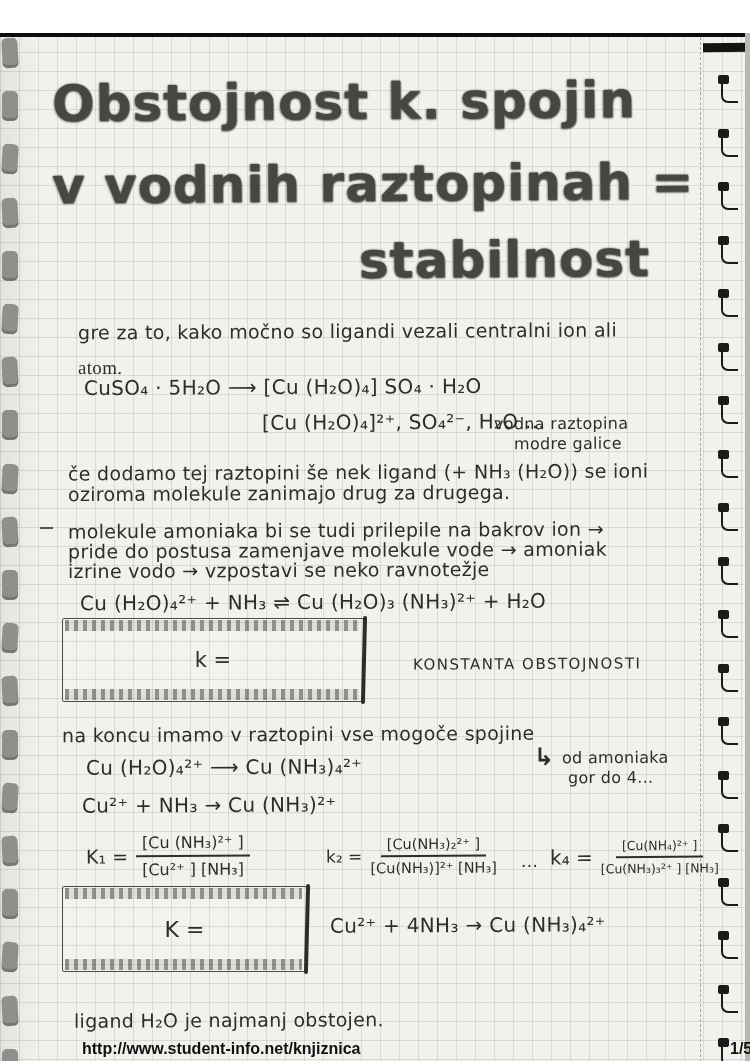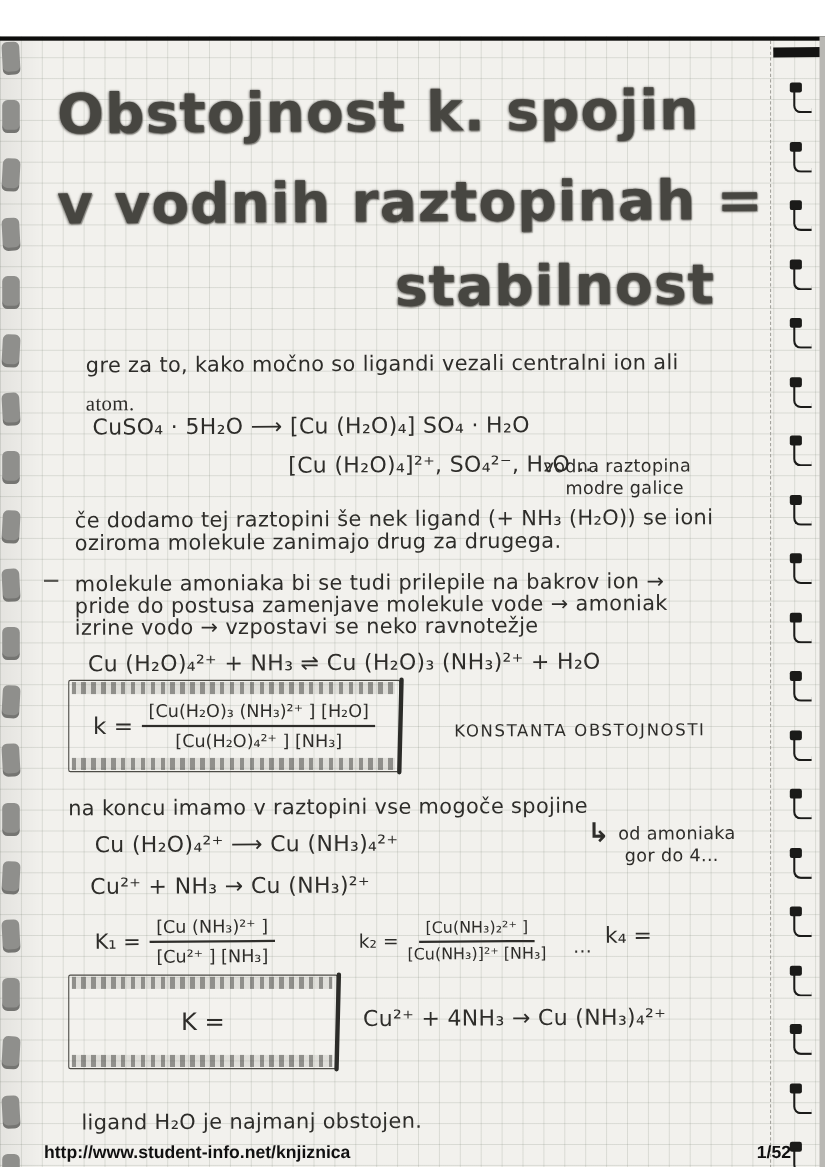--- a/index.html
+++ b/index.html
@@ -46,21 +46,21 @@
   
   .sketch-box{position:absolute;border:1.5px solid #4c4b46;border-radius:2px;
         display:flex;align-items:center;justify-content:center;gap:8px;background:rgba(255,255,255,.08);}
   .hatch{position:absolute;left:2px;right:4px;height:11px;
         background:repeating-linear-gradient(90deg, rgba(62,62,58,.55) 0 4px, rgba(165,165,158,.25) 4px 9px);}
   .hatch.top{top:1px}.hatch.bottom{bottom:1px}
   .edge-right{position:absolute;right:-3px;top:-3px;bottom:-3px;width:4px;background:#2c2c29;transform:rotate(1.4deg);border-radius:2px;}
   .caption{font-size:15px;letter-spacing:1.5px;}
   .margin-dash{position:absolute;width:13px;height:2px;background:#55544f;}
   
-  .footer-text{position:absolute;font-family:"Liberation Sans",sans-serif;font-weight:700;font-size:16px;color:#101010;}
+  .footer-text{position:absolute;font-family:"Liberation Sans",sans-serif;font-weight:700;font-size:16px;color:#101010;padding-left:42px;}
 </style>
 </head>
 <body>
 
 <div class="stage">
   <div class="grid"></div>
   <div class="shade-left"></div>
   <div class="page-edge"></div>
 
   <div class="top-bar"></div>
@@ -189,24 +189,20 @@
   <div class="hand para" style="left:68px;top:507px;">pride do postusa zamenjave molekule vode → amoniak</div>
   <div class="hand para" style="left:68px;top:527px;">izrine vodo → vzpostavi se neko ravnotežje</div>
 
   <div class="hand eq" style="left:80px;top:557px;">Cu (H₂O)₄²⁺ + NH₃ ⇌ Cu (H₂O)₃ (NH₃)²⁺ + H₂O</div>
 
   <div class="sketch-box" style="left:62px;top:585px;width:300px;height:82px;">
     <div class="hatch top"></div>
     <div class="hatch bottom"></div>
     <div class="edge-right"></div>
     <span class="lab" style="font-size:21px;">k =</span>
-    <span class="frac fs16">
-      <span class="num">[Cu(H₂O)₃ (NH₃)²⁺ ] [H₂O]</span>
-      <span class="den">[Cu(H₂O)₄²⁺ ] [NH₃]</span>
-    </span>
   </div>
   <div class="hand caption" style="left:413px;top:622px;">KONSTANTA OBSTOJNOSTI</div>
 
   <div class="hand eq" style="left:62px;top:690px;font-size:19px;">na koncu imamo v raztopini vse mogoče spojine</div>
 
   <div class="hand eq" style="left:86px;top:722px;">Cu (H₂O)₄²⁺ ⟶ Cu (NH₃)₄²⁺</div>
   <div class="hand" style="left:534px;top:710px;font-size:24px;font-weight:700;">↳</div>
   <div class="hand small" style="left:562px;top:715px;">od amoniaka</div>
   <div class="hand small" style="left:568px;top:735px;">gor do 4...</div>
 
@@ -222,20 +218,24 @@
   <div class="eqrow" style="left:326px;top:803px;">
     <span class="lab" style="font-size:17px;">k₂ =</span>
     <span class="frac fs14">
       <span class="num">[Cu(NH₃)₂²⁺ ]</span>
       <span class="den">[Cu(NH₃)]²⁺ [NH₃]</span>
     </span>
   </div>
   <div class="hand" style="left:521px;top:818px;font-size:17px;">...</div>
   <div class="eqrow" style="left:550px;top:805px;">
     <span class="lab" style="font-size:20px;">k₄ =</span>
+    <span class="frac fs12">
+      <span class="num">[Cu(NH₄)²⁺ ]</span>
+      <span class="den">[Cu(NH₃)₃²⁺ ] [NH₃]</span>
+    </span>
   </div>
 
   <div class="sketch-box" style="left:62px;top:853px;width:243px;height:84px;">
     <div class="hatch top"></div>
     <div class="hatch bottom"></div>
     <div class="edge-right"></div>
     <span class="lab" style="font-size:22px;">K =</span>
   </div>
   <div class="hand eq" style="left:330px;top:880px;">Cu²⁺ + 4NH₃ → Cu (NH₃)₄²⁺</div>
 

